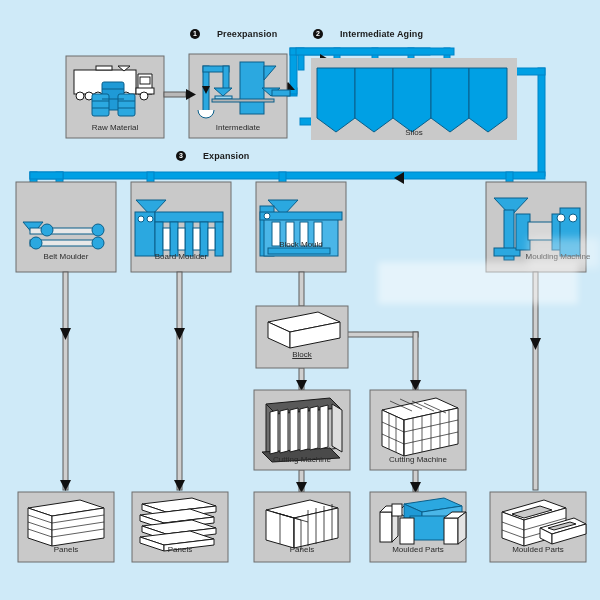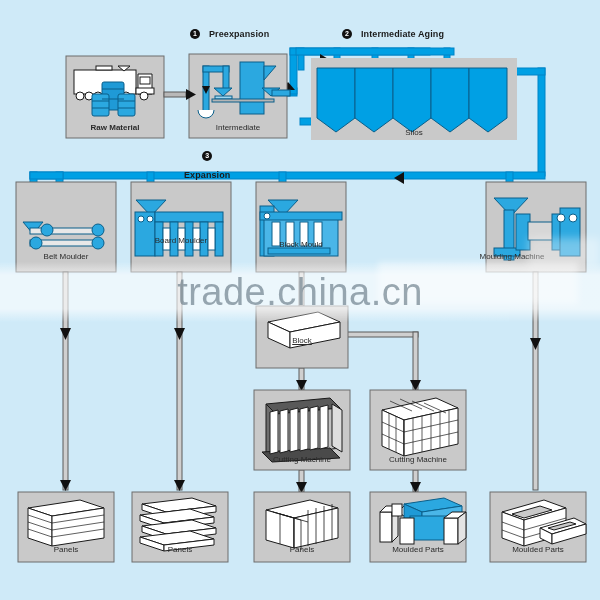--- a/index.html
+++ b/index.html
@@ -12,21 +12,21 @@
   }
   #vec{position:absolute;left:0;top:0;width:600px;height:600px;}
   .lbl{
     position:absolute;
     font-size:9px;
     font-weight:bold;
     color:#1b1b1b;
     white-space:nowrap;
     letter-spacing:.1px;
   }
-  .steplbl{display:flex;align-items:center;gap:9px;}
+  .steplbl{display:flex;align-items:center;gap:17px;}
   .stepnum{
     display:inline-block;width:10px;height:10px;border-radius:50%;
     background:#111;color:#fff;font-size:7px;line-height:10px;
     text-align:center;font-weight:bold;
   }
   .cap{
     position:absolute;
     font-size:8px;
     color:#2a2a2a;
     text-align:center;
@@ -388,45 +388,44 @@
       <polygon points="540,528 552,534 552,544 540,538"></polygon>
       <polygon points="552,534 586,524 586,534 552,544"></polygon>
     </g>
 
   </svg>
 
   <div class="lbl steplbl" style="left:190px;top:29px;">
     <span class="stepnum">1</span>
     <span>Preexpansion</span>
   </div>
-  <div class="lbl steplbl" style="left:313px;top:29px;margin-left:29px;">
+  <div class="lbl steplbl" style="left:313px;top:29px;">
     <span class="stepnum">2</span>
     <span>Intermediate Aging</span>
   </div>
-  <div class="lbl steplbl" style="left:184px;top:151px;flex-direction:column;">
+  <div class="lbl steplbl" style="left:176px;top:151px;">
     <span class="stepnum">3</span>
     <span>Expansion</span>
   </div>
 
-  <div class="cap" style="left:115px;top:123px;font-weight:bold;">Raw Material</div>
+  <div class="cap" style="left:115px;top:123px;">Raw Material</div>
   <div class="cap" style="left:238px;top:123px;">Intermediate</div>
   <div class="cap" style="left:414px;top:128px;">Silos</div>
 
   <div class="cap" style="left:66px;top:252px;">Belt Moulder</div>
-  <div class="cap" style="left:181px;top:236px;">Board Moulder</div>
+  <div class="cap" style="left:181px;top:252px;">Board Moulder</div>
   <div class="cap" style="left:301px;top:240px;">Block Mould</div>
-  <div class="cap" style="left:512px;top:252px;">Moulding Machine</div>
-
-  <div class="cap" style="left:302px;top:336px;text-decoration:underline;">Block</div>
+  <div class="cap" style="left:558px;top:252px;">Moulding Machine</div>
+
+  <div class="cap" style="left:302px;top:350px;text-decoration:underline;">Block</div>
   <div class="cap" style="left:302px;top:455px;">Cutting Machine</div>
   <div class="cap" style="left:418px;top:455px;">Cutting Machine</div>
 
   <div class="cap" style="left:66px;top:545px;">Panels</div>
   <div class="cap" style="left:180px;top:545px;">Panels</div>
   <div class="cap" style="left:302px;top:545px;">Panels</div>
   <div class="cap" style="left:418px;top:545px;">Moulded Parts</div>
   <div class="cap" style="left:538px;top:545px;">Moulded Parts</div>
 
   <div id="wm3"></div>
   <div id="wm2"></div>
-  <div id="watermark">trade.china.cn</div>
 
 </div>
 
 </body></html>

